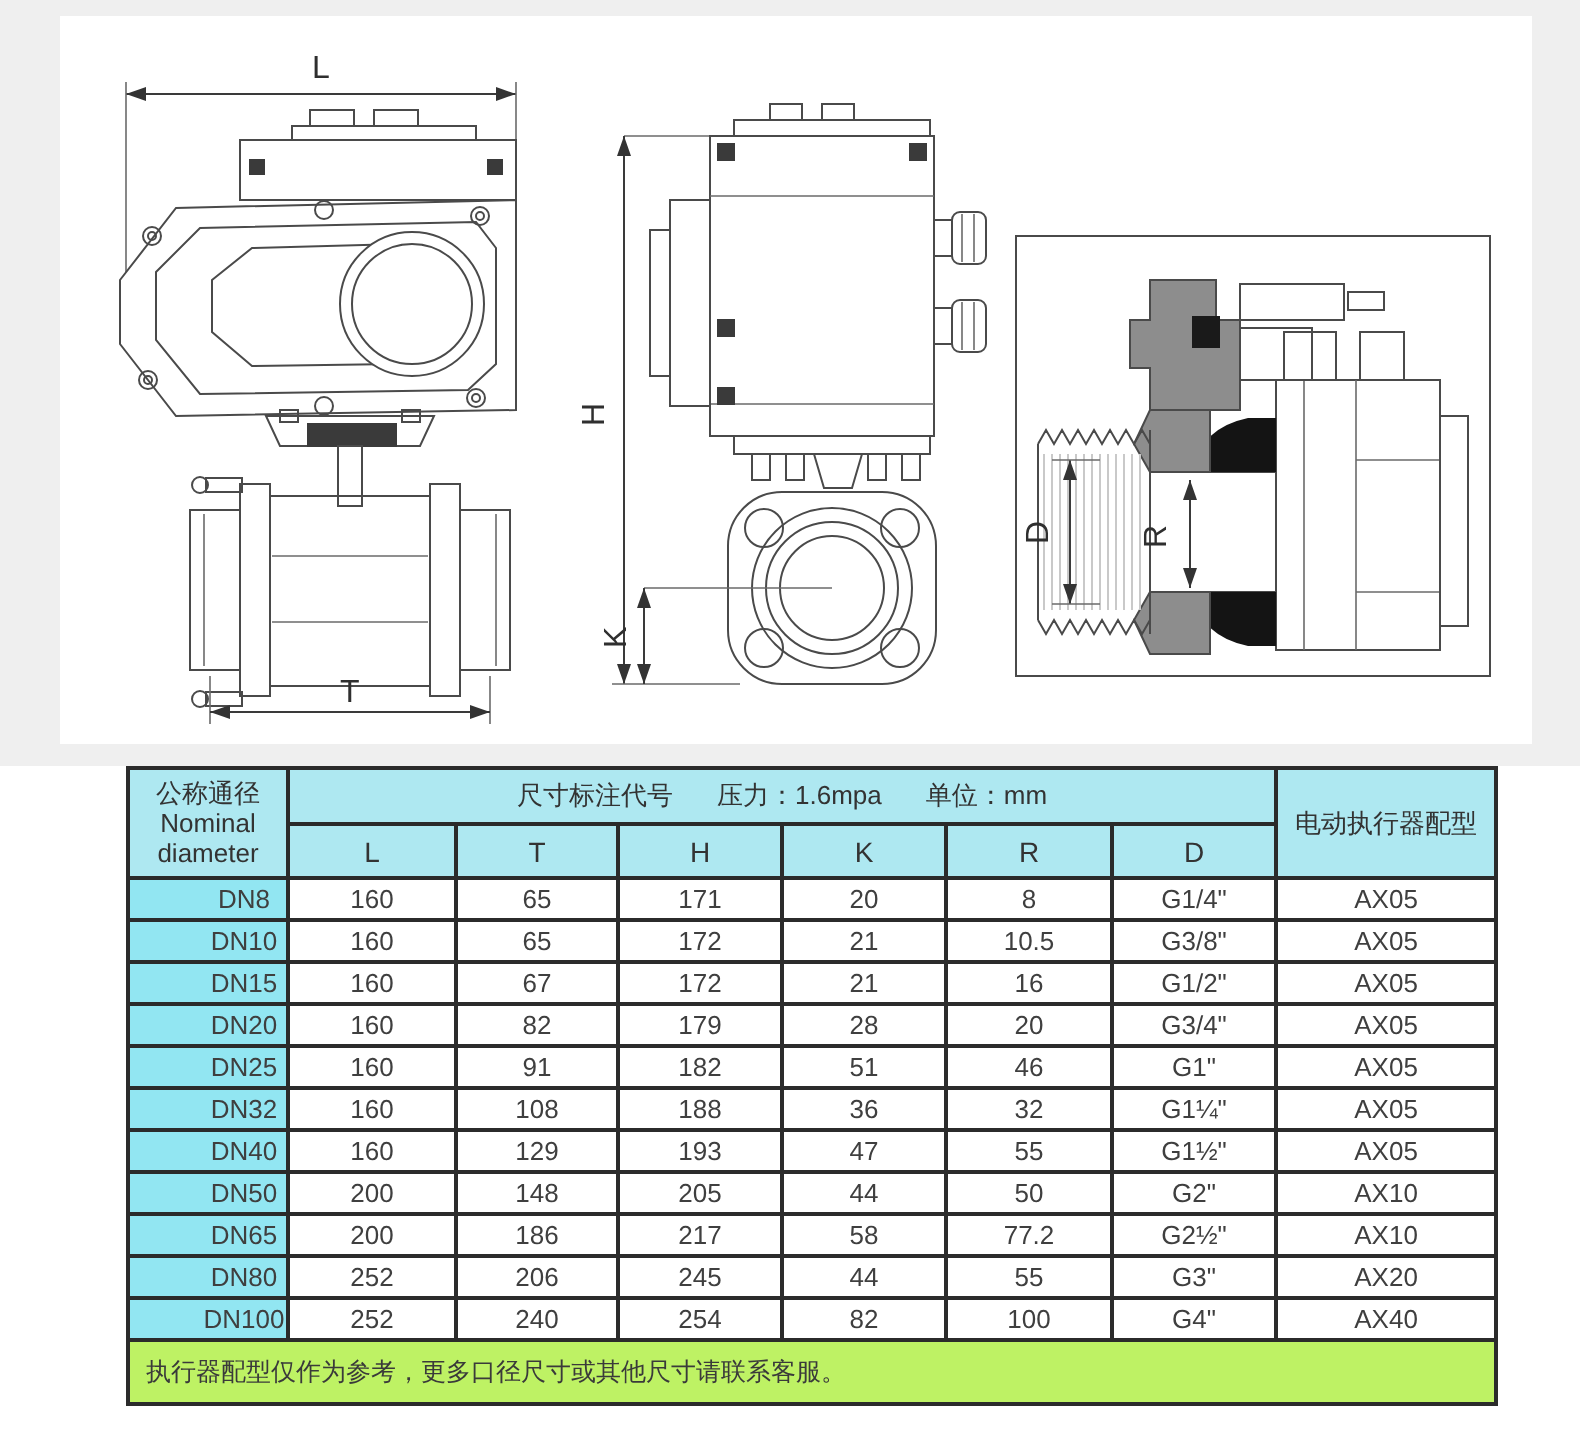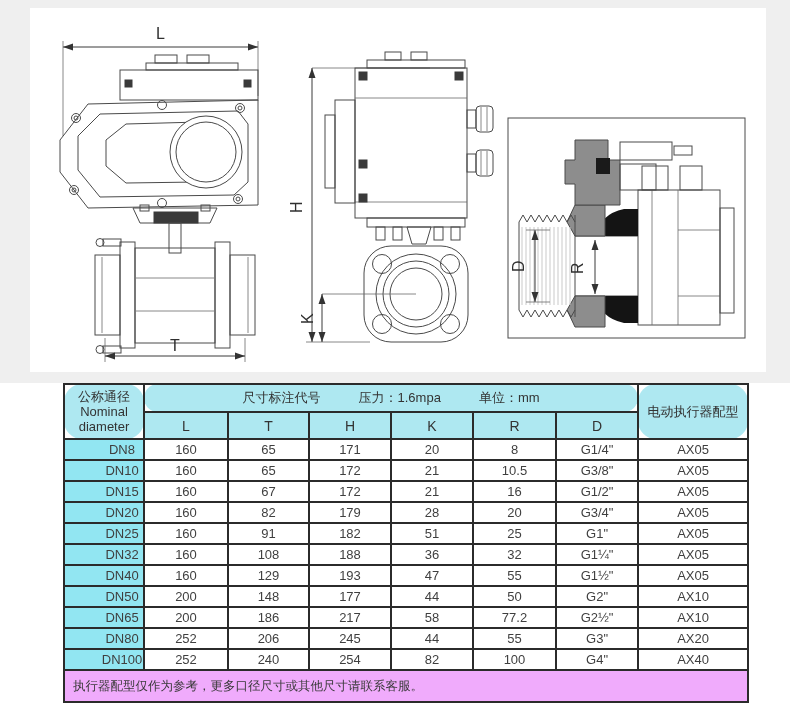--- a/index.html
+++ b/index.html
@@ -27,31 +27,31 @@
   .table-section{position:relative;width:790px;background:#ffffff;}
   table.spec-table{
     margin-left:63px;width:684px;border-collapse:collapse;table-layout:fixed;
     border:2px solid var(--table-border,#2b2b2b);
   }
   table.spec-table th,table.spec-table td{
     border:2px solid var(--table-border,#2b2b2b);
     text-align:center;vertical-align:middle;
     font-weight:normal;padding:0;overflow:hidden;white-space:nowrap;
   }
-  thead th{background:var(--header-bg,#aee8f1);color:#333;border-radius:18px;}
+  thead th{background:var(--header-bg,#aee8f1);color:#333;}
   th.nom{font-size:13px;line-height:15px;}
   th.grp{font-size:13px;}
-  th.grp .grp-inner{display:flex;justify-content:center;gap:38px;align-items:center;}
+  th.grp .grp-inner{display:flex;justify-content:center;gap:22px;align-items:center;}
   th.act{font-size:13px;}
   tr.dims-row td{background:var(--header-bg,#aee8f1);font-size:14px;height:25px;color:#333;}
   tr.hdr-row1 th{height:26px;}
   tbody td{font-size:13px;height:19px;background:#ffffff;color:#3f3f3f;}
   tbody td.dn-cell{background:var(--dn-bg,#92e6f2);padding-left:36px;}
   tfoot td.note{
-    height:26px;text-align:left;font-size:12.5px;padding:2px 8px;background:#f0abfc;color:#3a3a3a;
+    height:26px;text-align:left;font-size:12.5px;padding:2px 8px;background:#bef264;color:#3a3a3a;
   }
 </style>
 </head>
 <body>
 
 <div class="page">
 
   <div class="top-section" style="background: rgb(239, 239, 239);">
     <div class="drawing-panel">
       <svg viewBox="0 0 736 364" width="736" height="364">
@@ -320,21 +320,21 @@
             <td>20</td>
             <td>G3/4"</td>
             <td>AX05</td>
           </tr>
           <tr>
             <td class="dn-cell">DN25</td>
             <td>160</td>
             <td>91</td>
             <td>182</td>
             <td>51</td>
-            <td>25</td>
+            <td>46</td>
             <td>G1"</td>
             <td>AX05</td>
           </tr>
           <tr>
             <td class="dn-cell">DN32</td>
             <td>160</td>
             <td>108</td>
             <td>188</td>
             <td>36</td>
             <td>32</td>
@@ -348,21 +348,21 @@
             <td>193</td>
             <td>47</td>
             <td>55</td>
             <td>G1½"</td>
             <td>AX05</td>
           </tr>
           <tr>
             <td class="dn-cell">DN50</td>
             <td>200</td>
             <td>148</td>
-            <td>177</td>
+            <td>205</td>
             <td>44</td>
             <td>50</td>
             <td>G2"</td>
             <td>AX10</td>
           </tr>
           <tr>
             <td class="dn-cell">DN65</td>
             <td>200</td>
             <td>186</td>
             <td>217</td>

